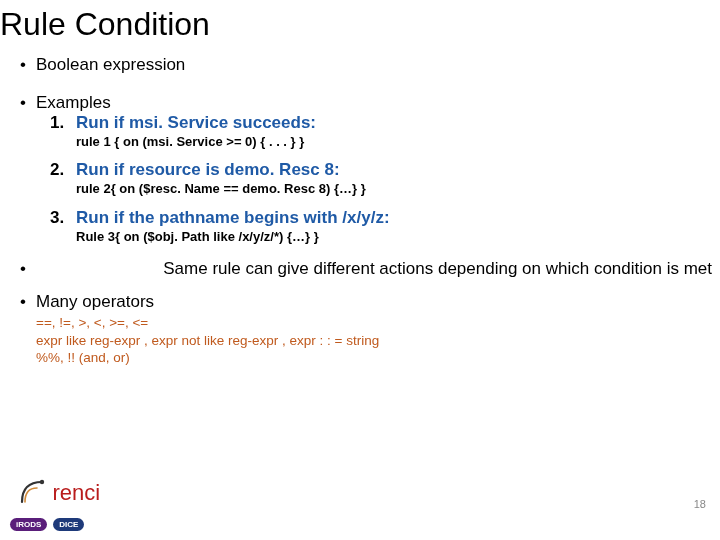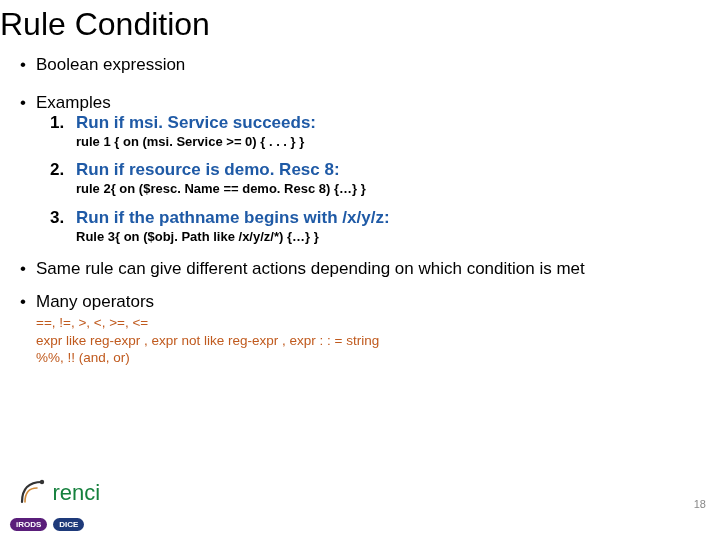--- a/index.html
+++ b/index.html
@@ -93,21 +93,21 @@
   }
   .logo-renci .arc {
     width: 32px;
     height: 32px;
     display: inline-block;
     vertical-align: bottom;
   }
   .logo-renci .txt {
     display: inline-block;
     font-size: 22px;
-    color: #15803d;
+    color: #b91c1c;
     vertical-align: bottom;
     margin-left: -2px;
     letter-spacing: 0px;
   }
   .footer-badges {
     position: absolute;
     left: 10px;
     bottom: 3px;
     display: flex;
     gap: 6px;
@@ -144,21 +144,21 @@
           <span class="example-title">Run if resource is demo. Resc 8:</span>
           <div class="code">rule 2{ on ($resc. Name == demo. Resc 8) {…} }</div>
         </li>
         <li>
           <span class="example-title">Run if the pathname begins with /x/y/z:</span>
           <div class="code">Rule 3{ on ($obj. Path like /x/y/z/*) {…} }</div>
         </li>
       </ol>
     </li>
 
-    <li class="spacer-large" style="line-height:1.15;">Same rule can give different actions depending on which condition is met</li>
+    <li class="spacer-large" style="line-height:1.15;text-align:right;">Same rule can give different actions depending on which condition is met</li>
 
     <li>
       <span>Many operators</span>
       <div class="operators">
         <div>==,  !=, &gt;, &lt;, &gt;=, &lt;=</div>
         <div>expr like reg-expr , expr not like reg-expr , expr : : = string</div>
         <div>%%,  !!   (and, or)</div>
       </div>
     </li>
   </ul>

